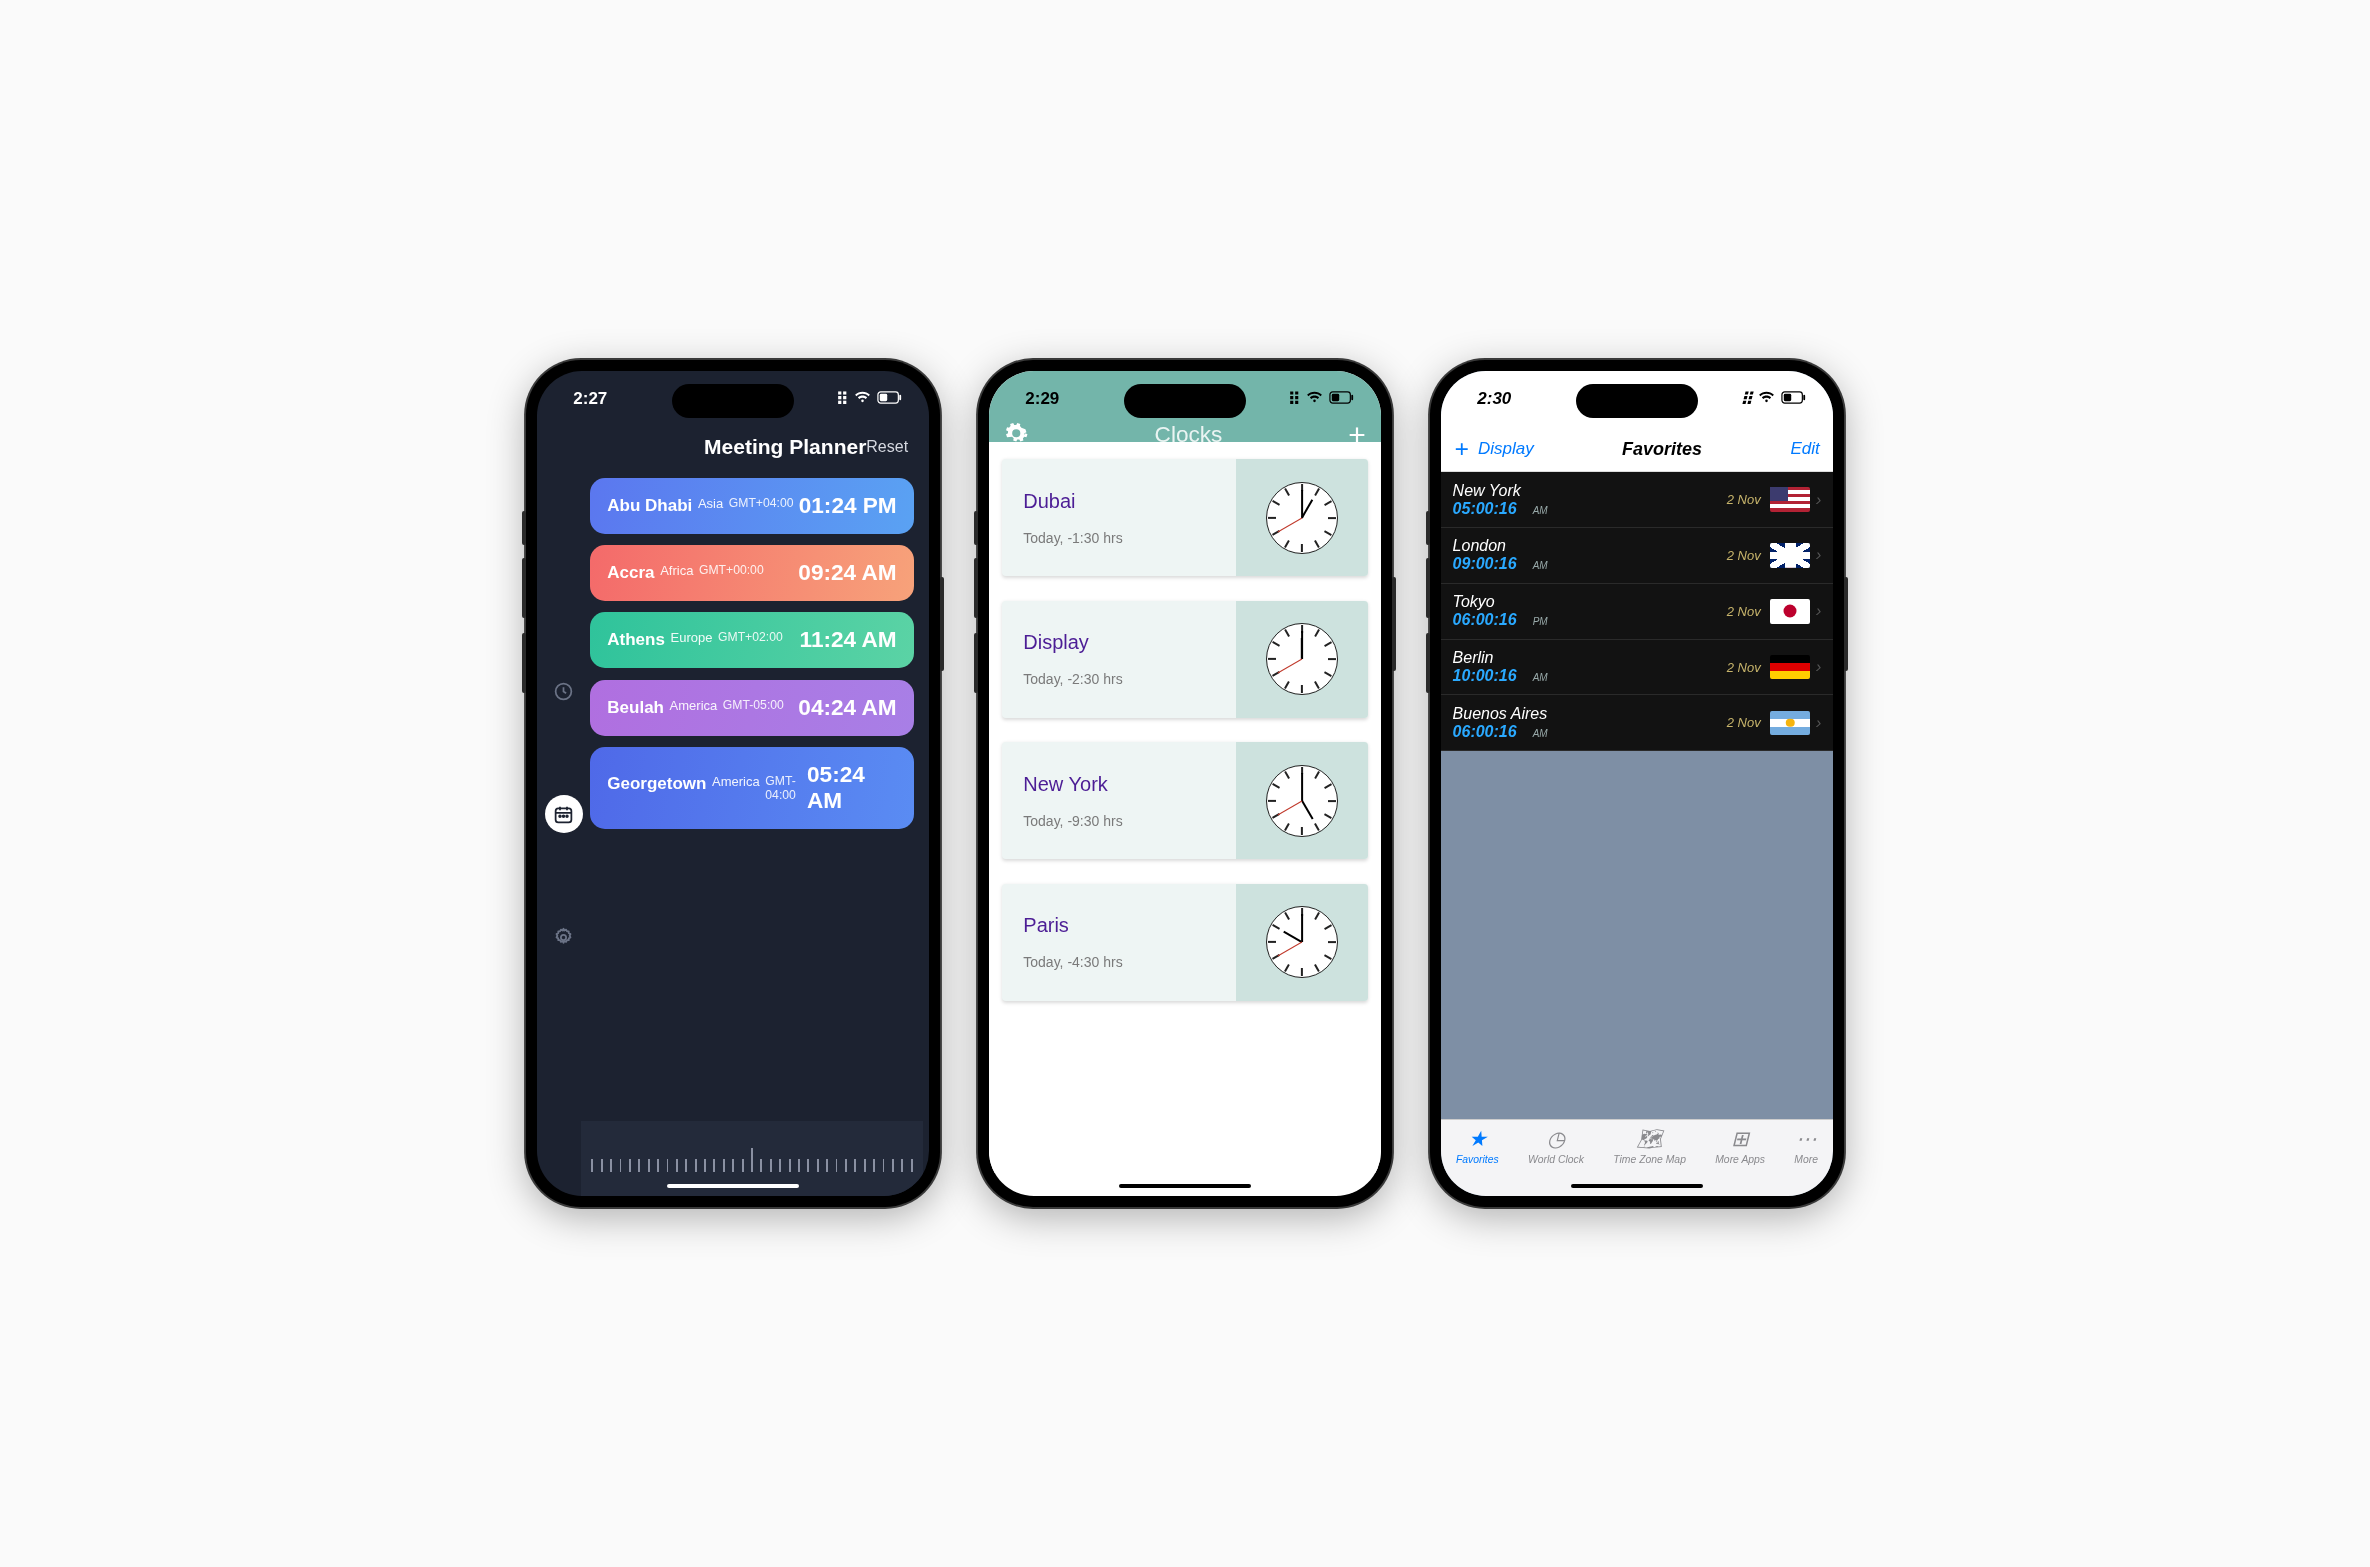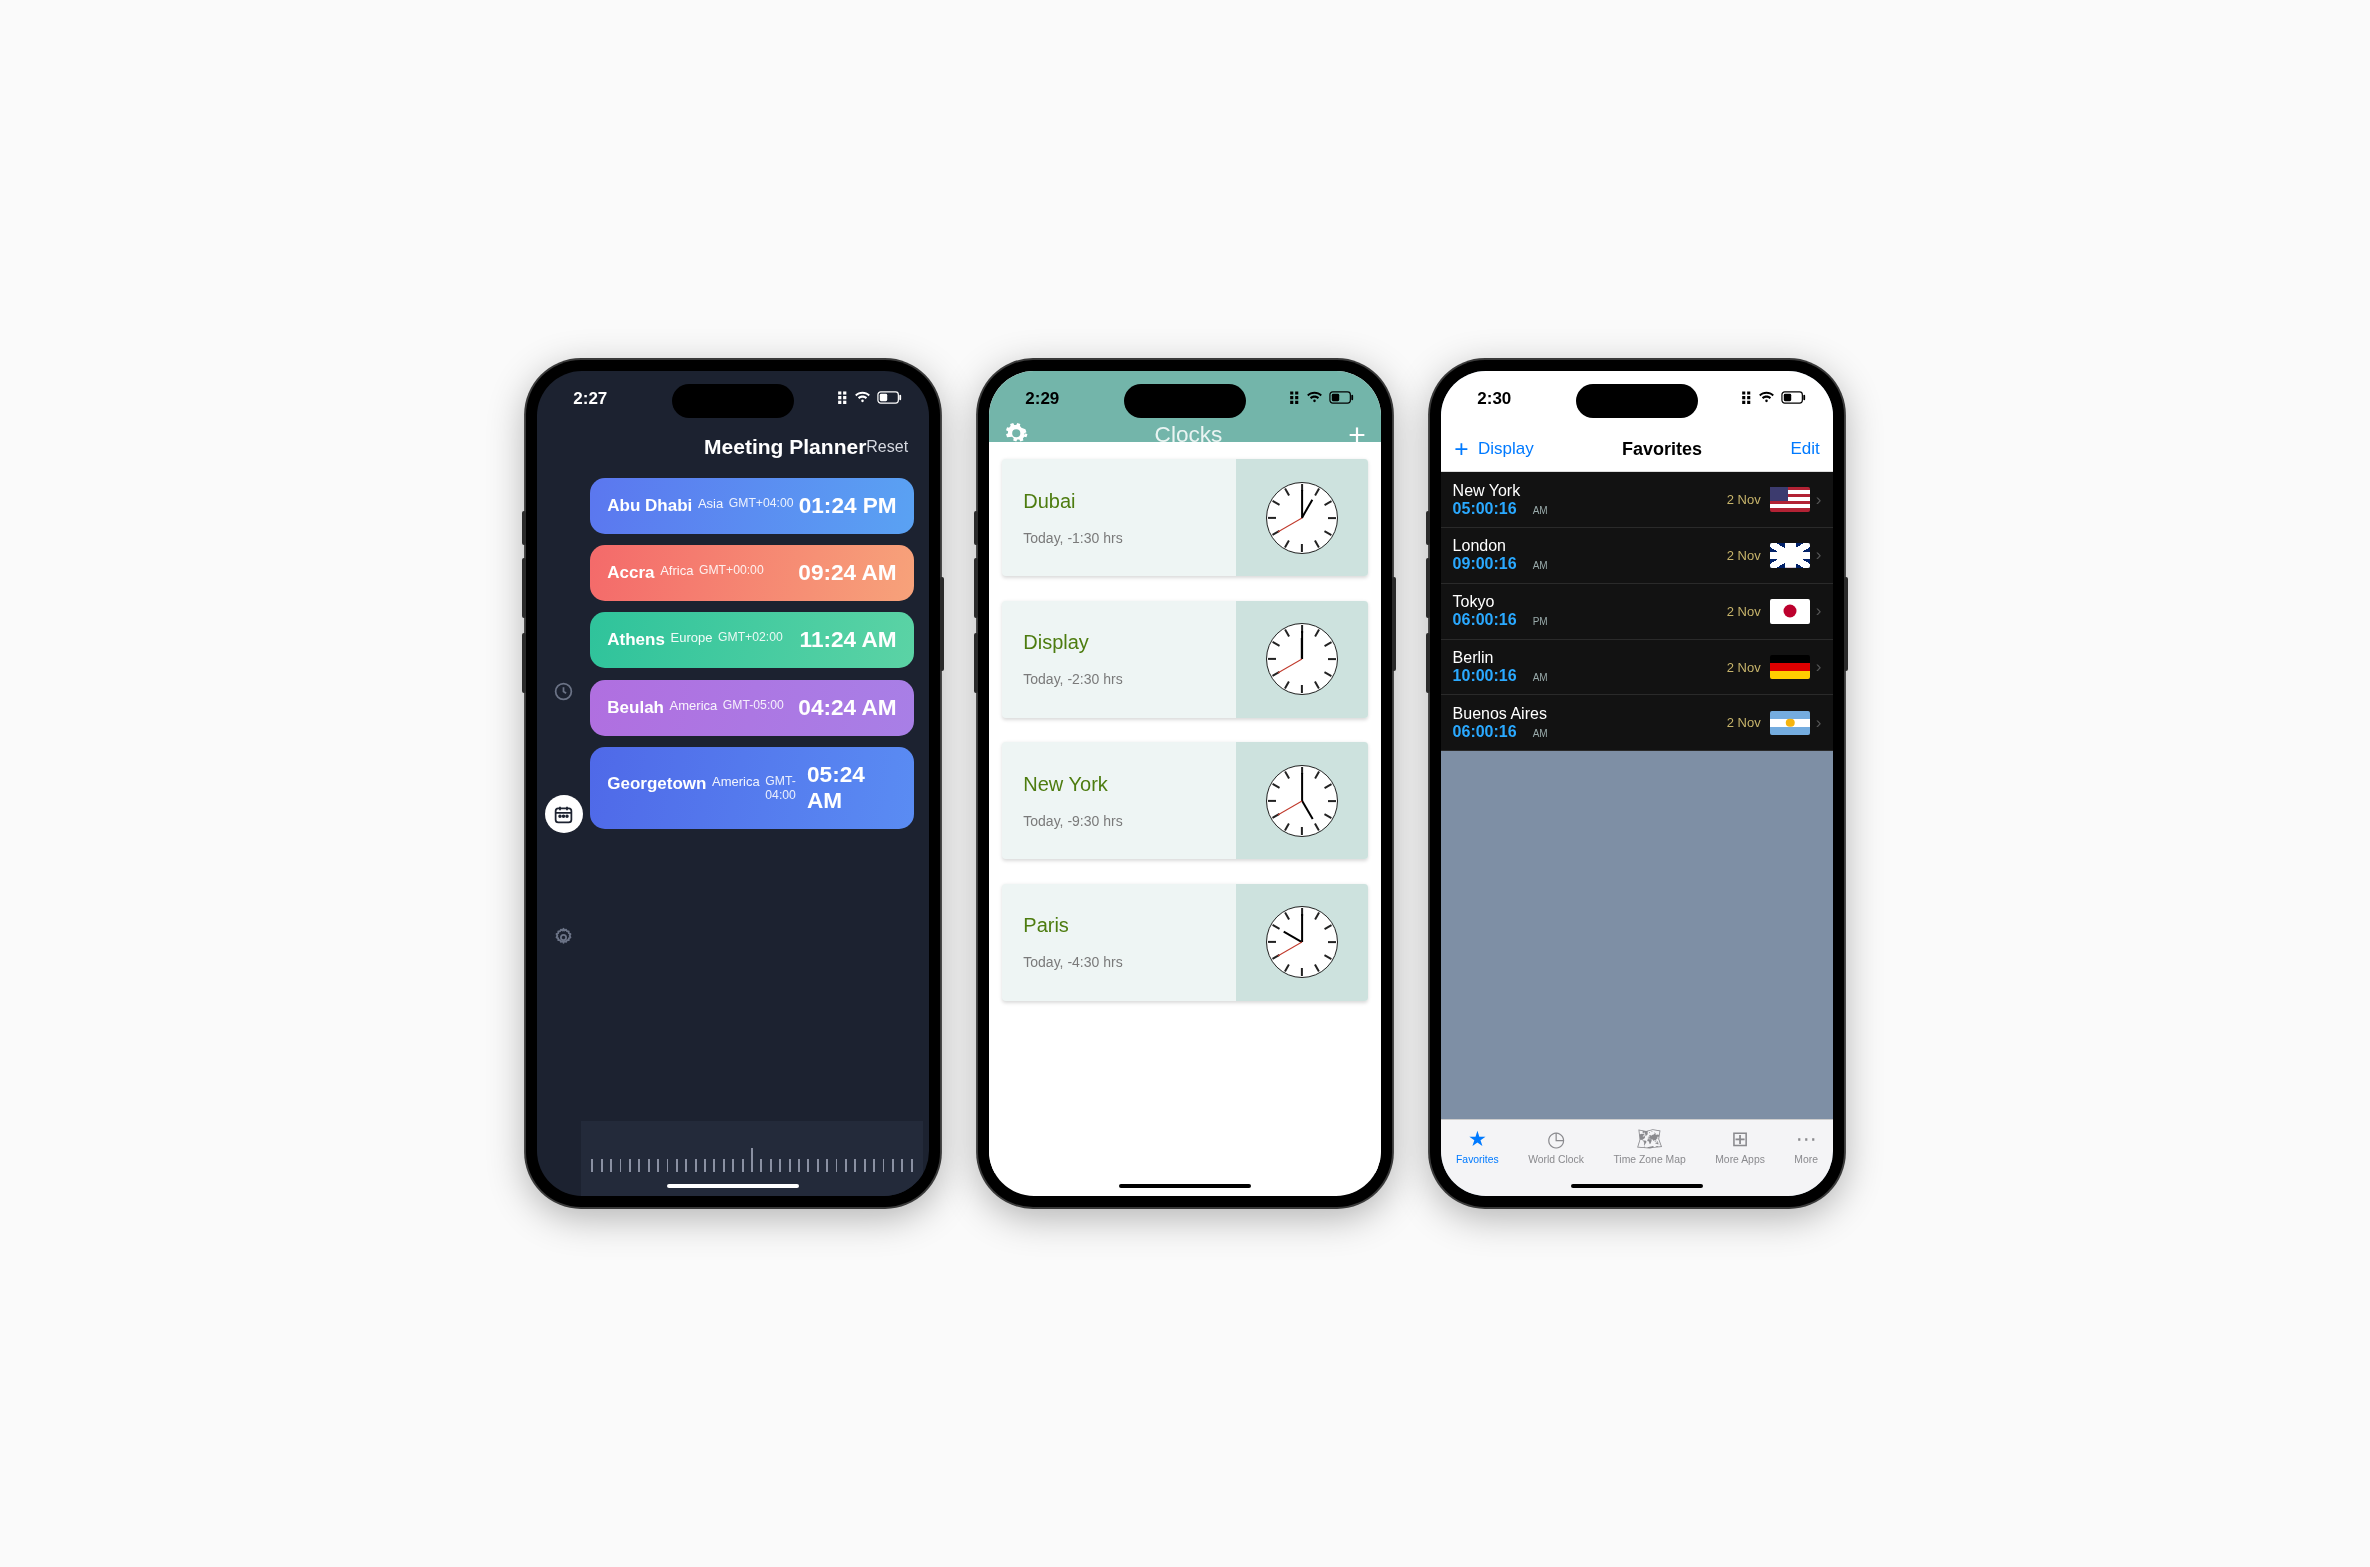--- a/index.html
+++ b/index.html
@@ -132,39 +132,39 @@
     background:#eef5f4;
     border-radius:3.8px;
     margin-bottom: 24.5px;
     box-shadow: 0 1.9px 3.8px rgba(0,0,0,0.15);
     height: 117px;
     overflow:hidden;
   }
   .p2-card .info {
     flex:1; padding: 0 21px;
   }
-  .p2-card .city { font-size:20px; color:#4d7c0f; margin-bottom:17px;}
+  .p2-card .city { font-size:20px; color:#4c1d95; margin-bottom:17px;}
   .p2-card .offset { font-size:14px; color:#7a7a7a;}
   .p2-card .clockwrap {
     width:132px; height:100%;
     background:#cde2de;
     display:flex; align-items:center; justify-content:center;
   }
   .analog {
     width:72px; height:72px; border:1.9px solid #222; border-radius:50%;
     position:relative; background:#fff;
   }
   .analog .tick { position:absolute; left:50%; top:50%; width:1.9px; height:7.5px; background:#222; transform-origin: 0 0;}
   .analog .hand { position:absolute; left:50%; top:50%; transform-origin:0 0; }
   .analog .hh { width:2.4px; height:21px; background:#000; }
   .analog .mm { width:1.9px; height:28px; background:#000; }
   .analog .ss { width:0.9px; height:28px; background:#c0392b; }
   .p2 .home-ind { background:#000; }
   
-  .p3 .screen { background:#7e8fa5; }
+  .p3 .screen { background:#7e8fa5;font-style:italic; }
   .p3 .status-bar { background:#fff; color:#000;}
   .p3-nav {
     background:#fff; height:45px;
     display:flex; align-items:center; justify-content:space-between;
     padding: 0 13px;
     border-bottom:0.9px solid #ddd;
   }
   .p3-nav-left { display:flex; align-items:center; gap:9.4px; color:#007aff; font-size:17px;}
   .p3-nav-title { font-size:18px; font-weight:700;}
   .p3-nav-right { color:#007aff; font-size:17px;}

